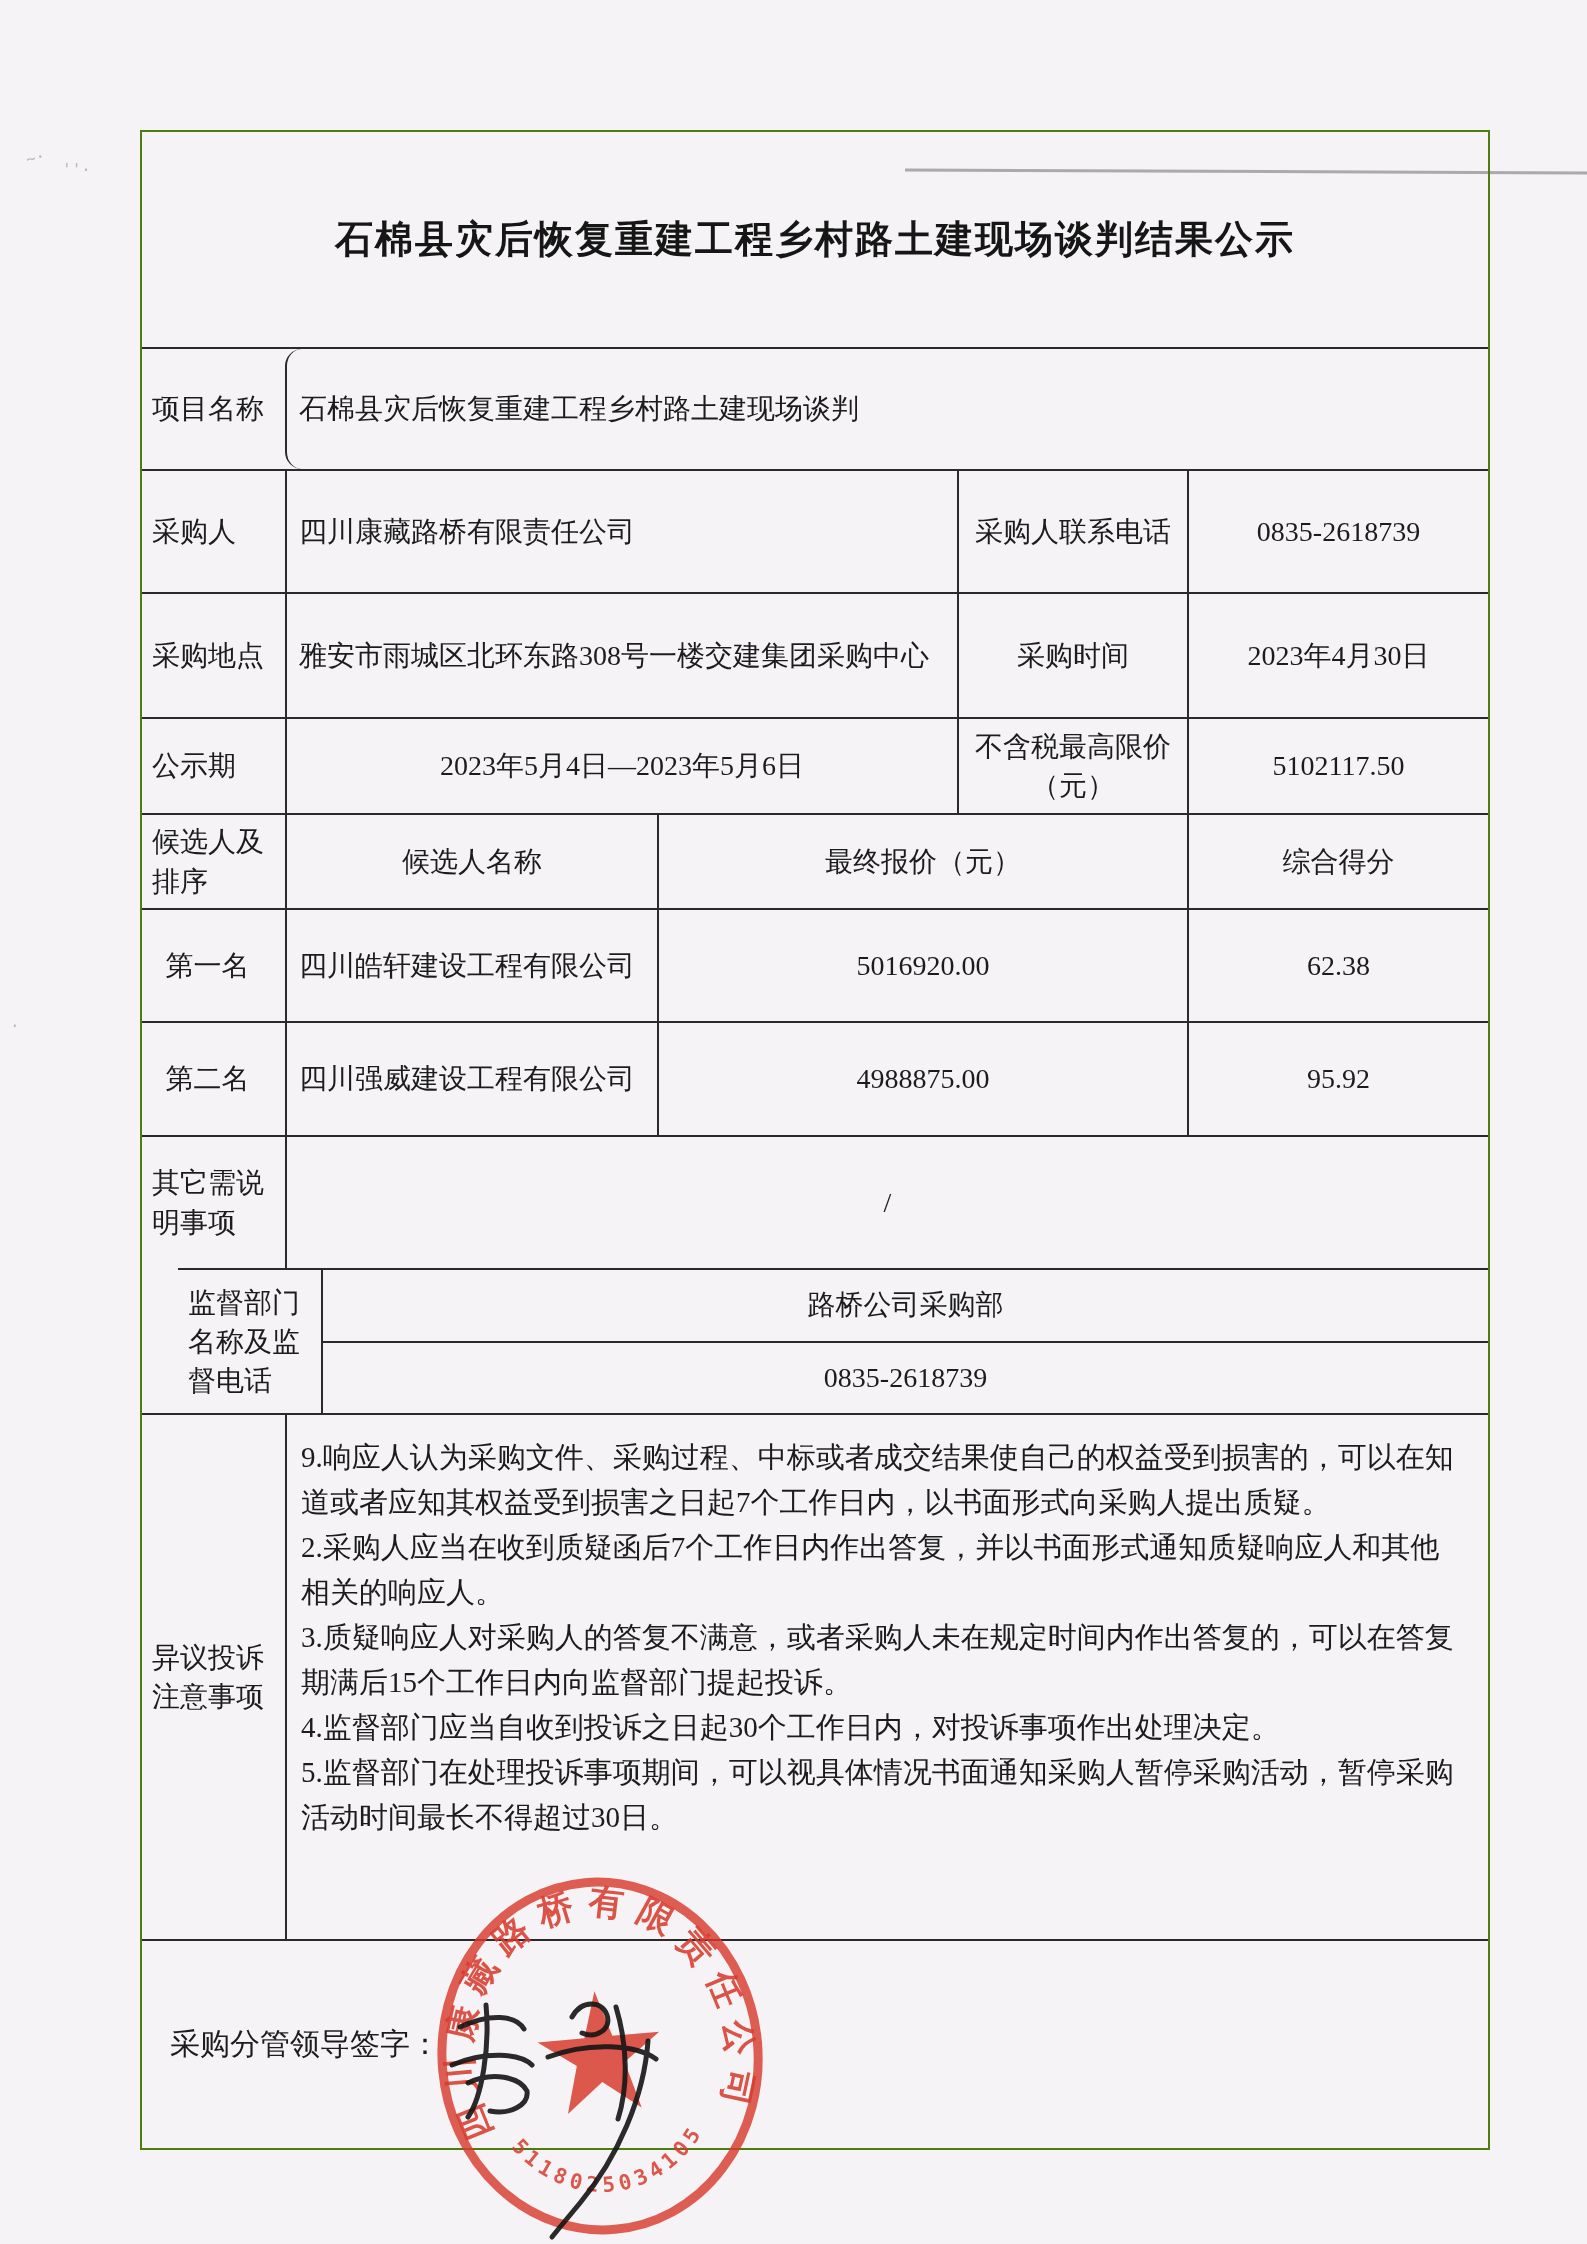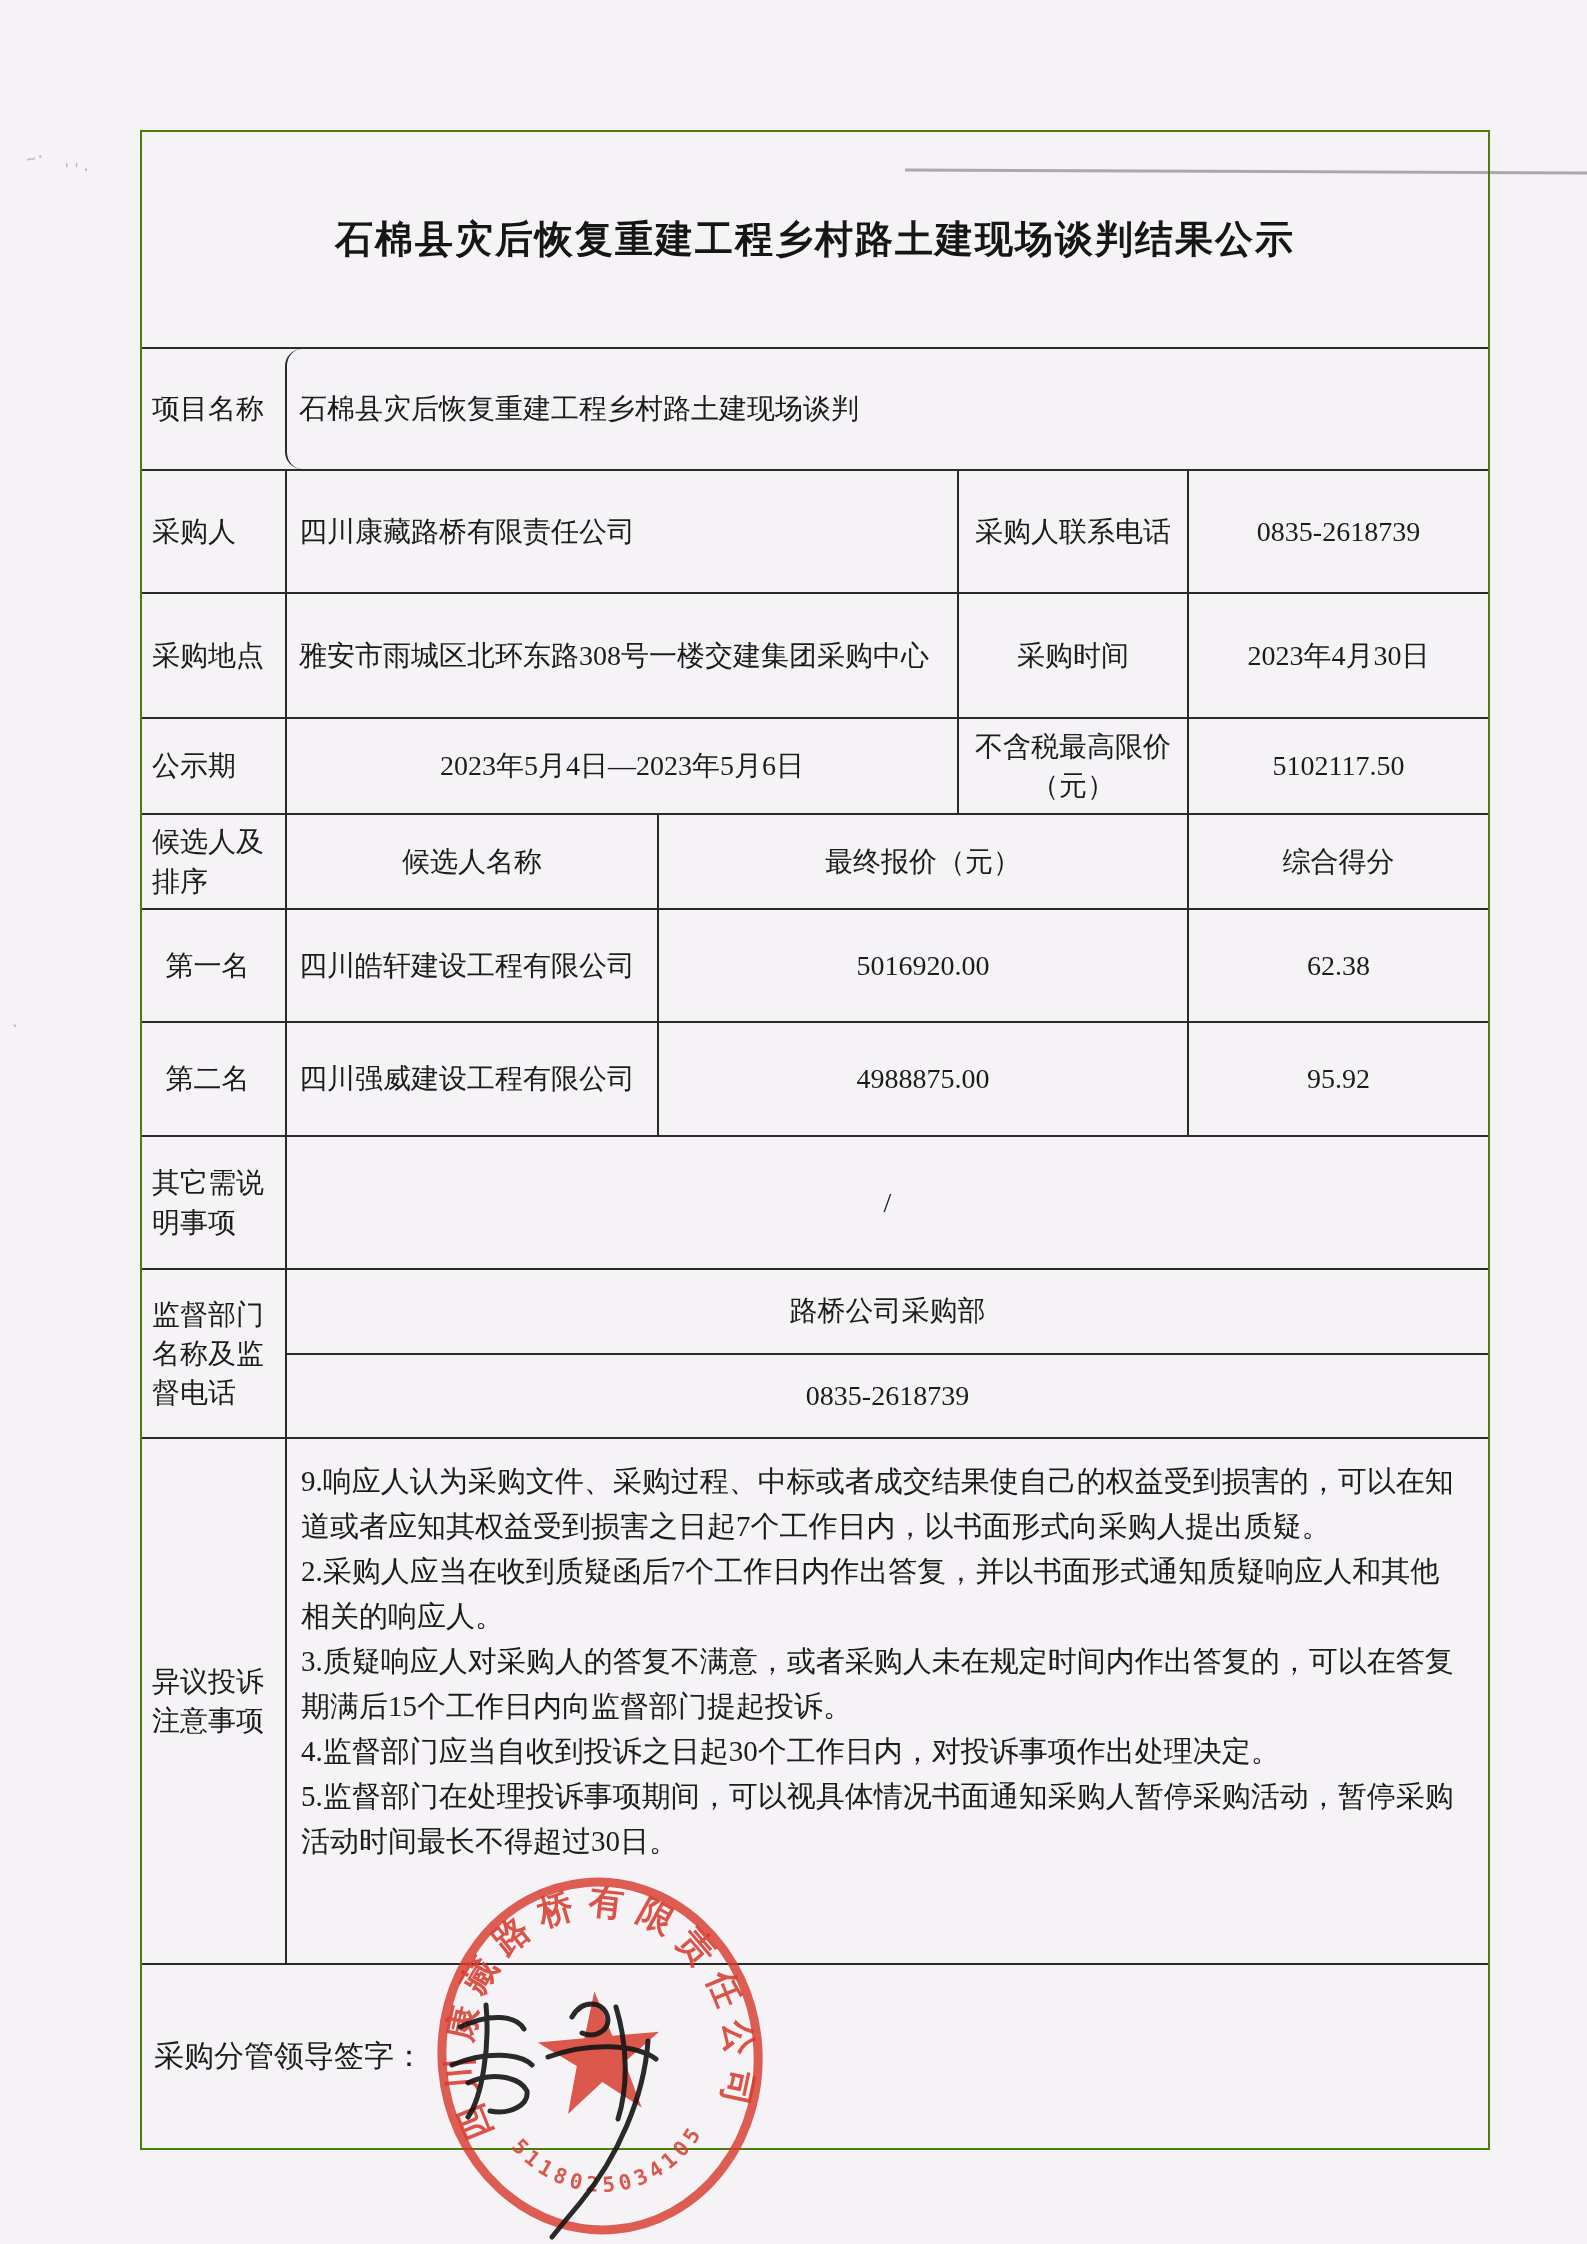--- a/index.html
+++ b/index.html
@@ -34,34 +34,34 @@
   .center    { justify-content: center; text-align: center; padding-left: 0; }
   .h-title { height: 215px; }
   .h-r2 { height: 122px; }
   .h-r3 { height: 123px; }
   .h-r4 { height: 125px; }
   .h-r5 { height: 96px; }
   .h-r6 { height: 95px; }
   .h-r7 { height: 113px; }
   .h-r8 { height: 114px; }
   .h-r9 { height: 133px; }
-  .h-r10 { height: 169px; }
+  .h-r10 { height: 145px; margin-left: 36px; }
   .h-r11 { height: 526px; }
   .h-r12 { flex: 1; }
   .title-cell {
     flex: 1; display: flex; align-items: center; justify-content: center;
     font-family: "Liberation Sans", "DejaVu Sans", sans-serif;
     font-weight: 700; font-size: 38px; letter-spacing: 2px; color: #161616;
   }
   .stack { flex: 1; display: flex; flex-direction: column; }
   .substack { flex: 1; display: flex; align-items: center; justify-content: center; font-size: 28px; }
   .substack + .substack { border-top: 2px solid #2a2a2a; }
   .notice-cell { flex: 1; display: block; padding: 20px 24px 14px 14px; font-size: 29px; line-height: 45px; }
   .notice-cell p { margin: 0; }
-  .sig-cell { flex: 1; display: flex; align-items: center; padding-left: 12px; font-size: 30px; border-left: none; }
+  .sig-cell { flex: 1; display: flex; align-items: center; padding-left: 12px; font-size: 30px; border-left: none; margin-left: 16px; }
   .stamp-svg { position: absolute; left: 425px; top: 1868px; width: 350px; height: 375px; transform: rotate(-5deg); z-index: 3; }
   .sig-svg   { position: absolute; left: 430px; top: 1985px; width: 270px; height: 260px; z-index: 4; }
   .scan-line { position: absolute; left: 905px; top: 170px; width: 682px; height: 3px; background: #6f6c70; opacity: .55; transform: rotate(0.25deg); }
   .dust { position: absolute; color: #9b979d; opacity: .65; font-size: 16px; font-family: "DejaVu Sans Mono", monospace; }
   .d1 { left: 26px; top: 148px; transform: rotate(-12deg); }
   .d2 { left: 62px; top: 160px; }
   .d3 { left: 10px; top: 1016px; }
 </style>
 </head>
 <body>

